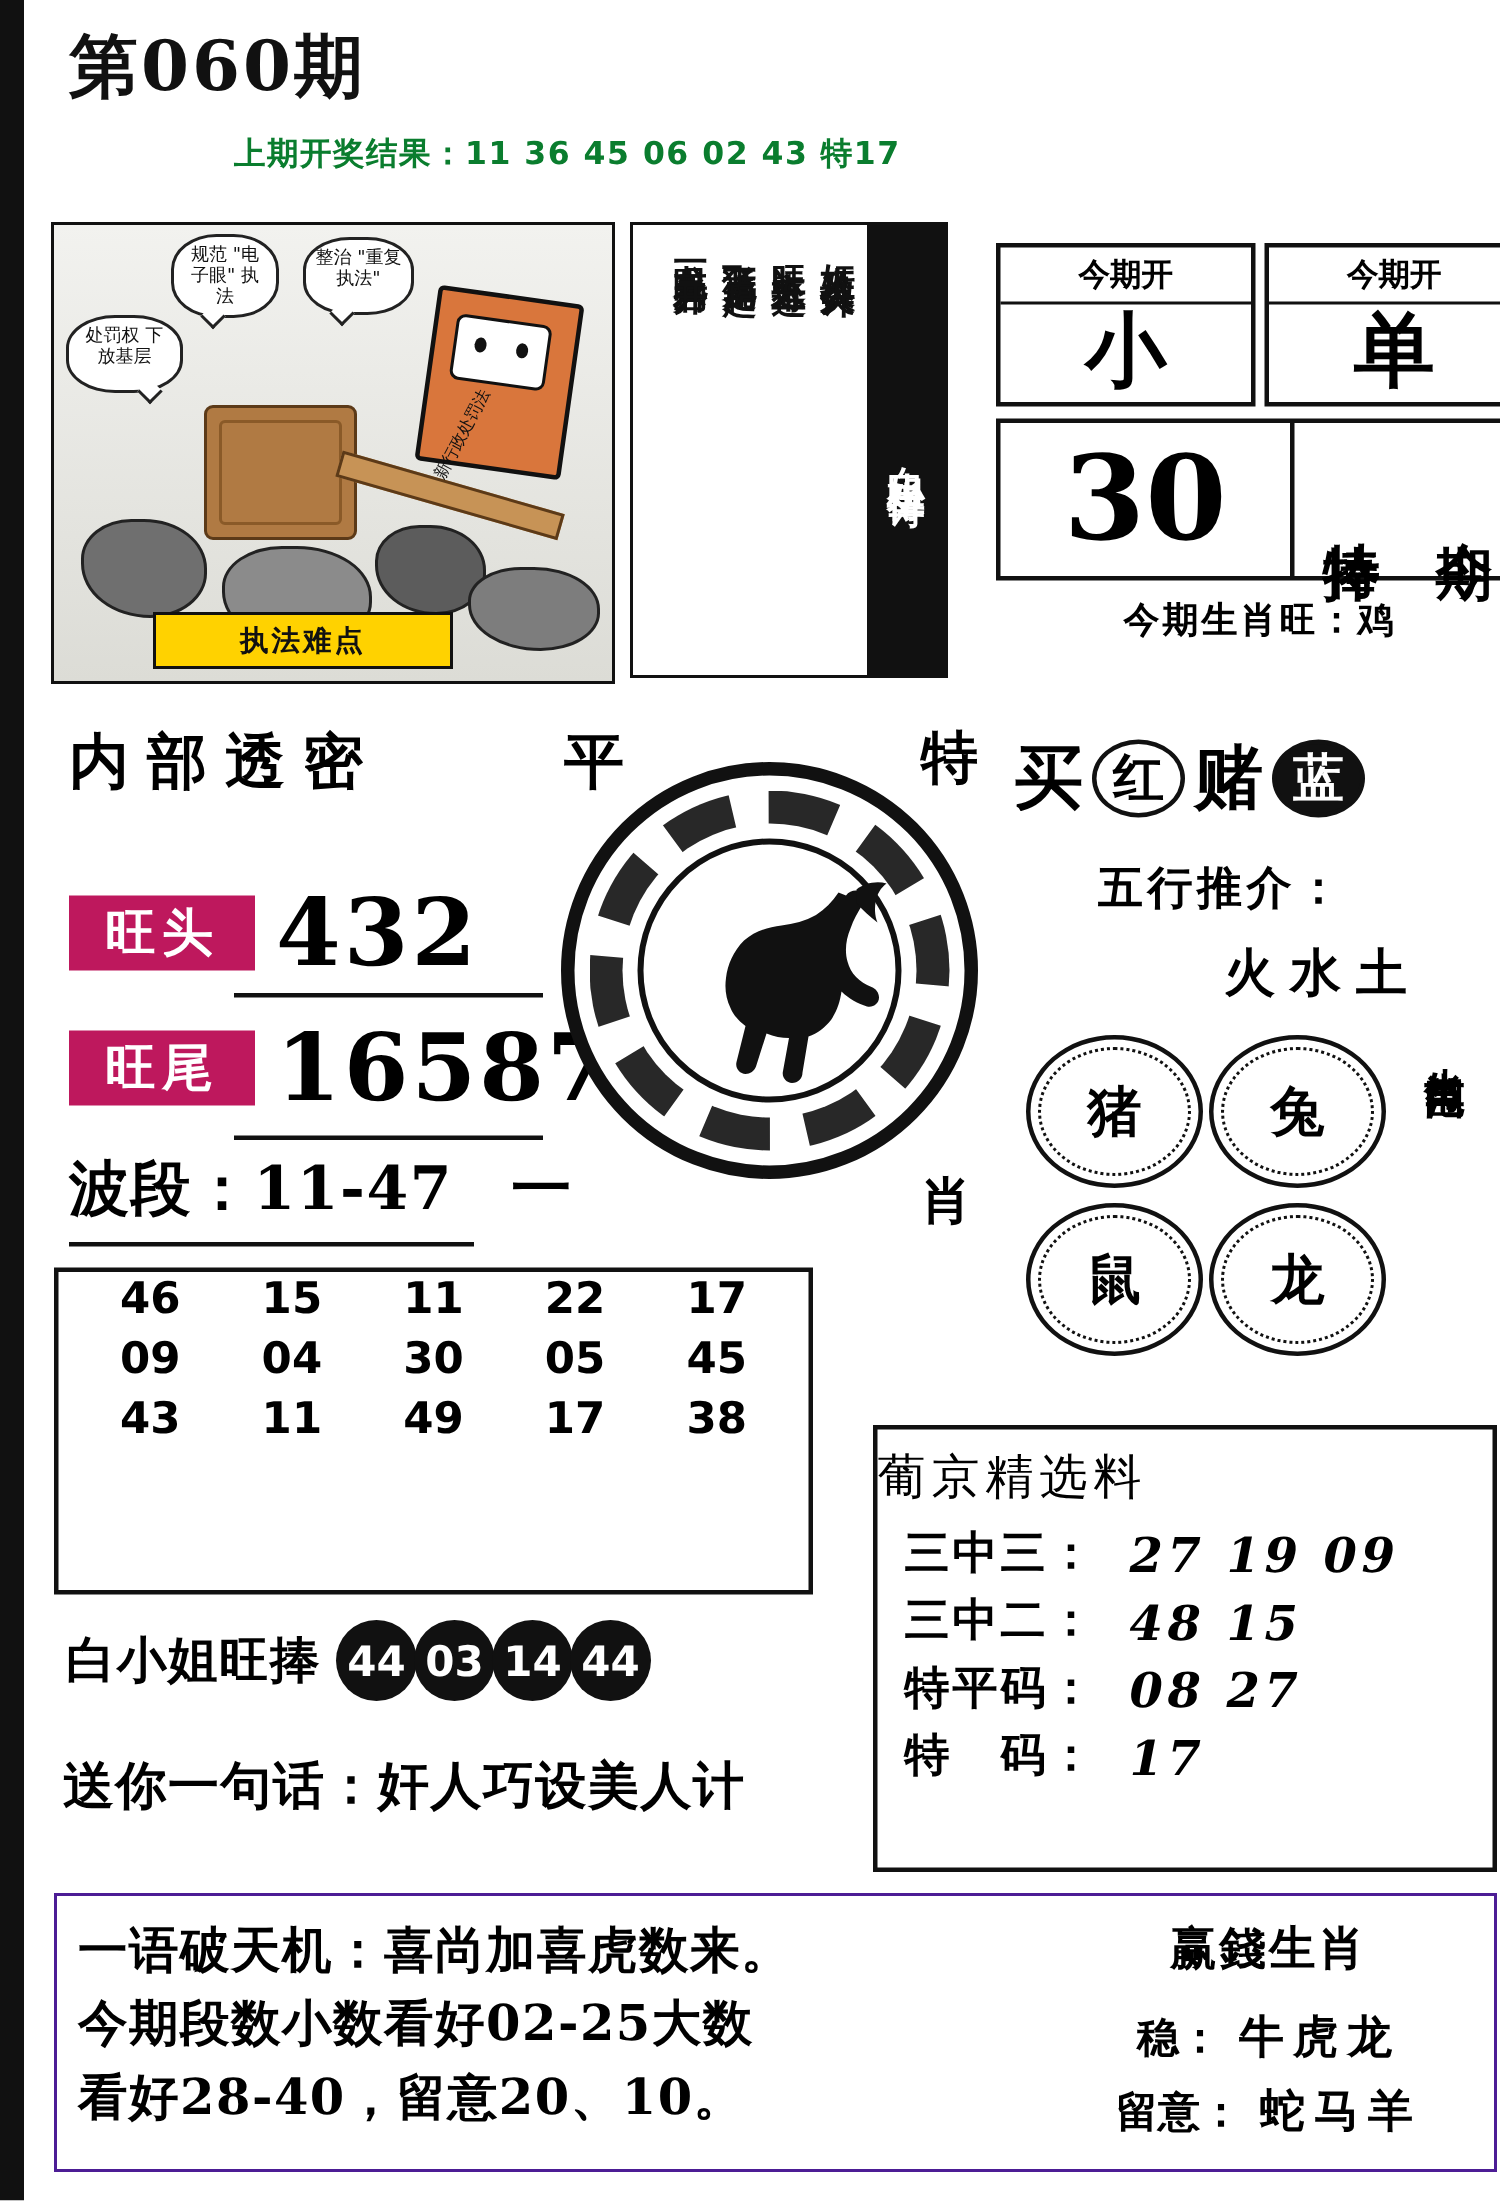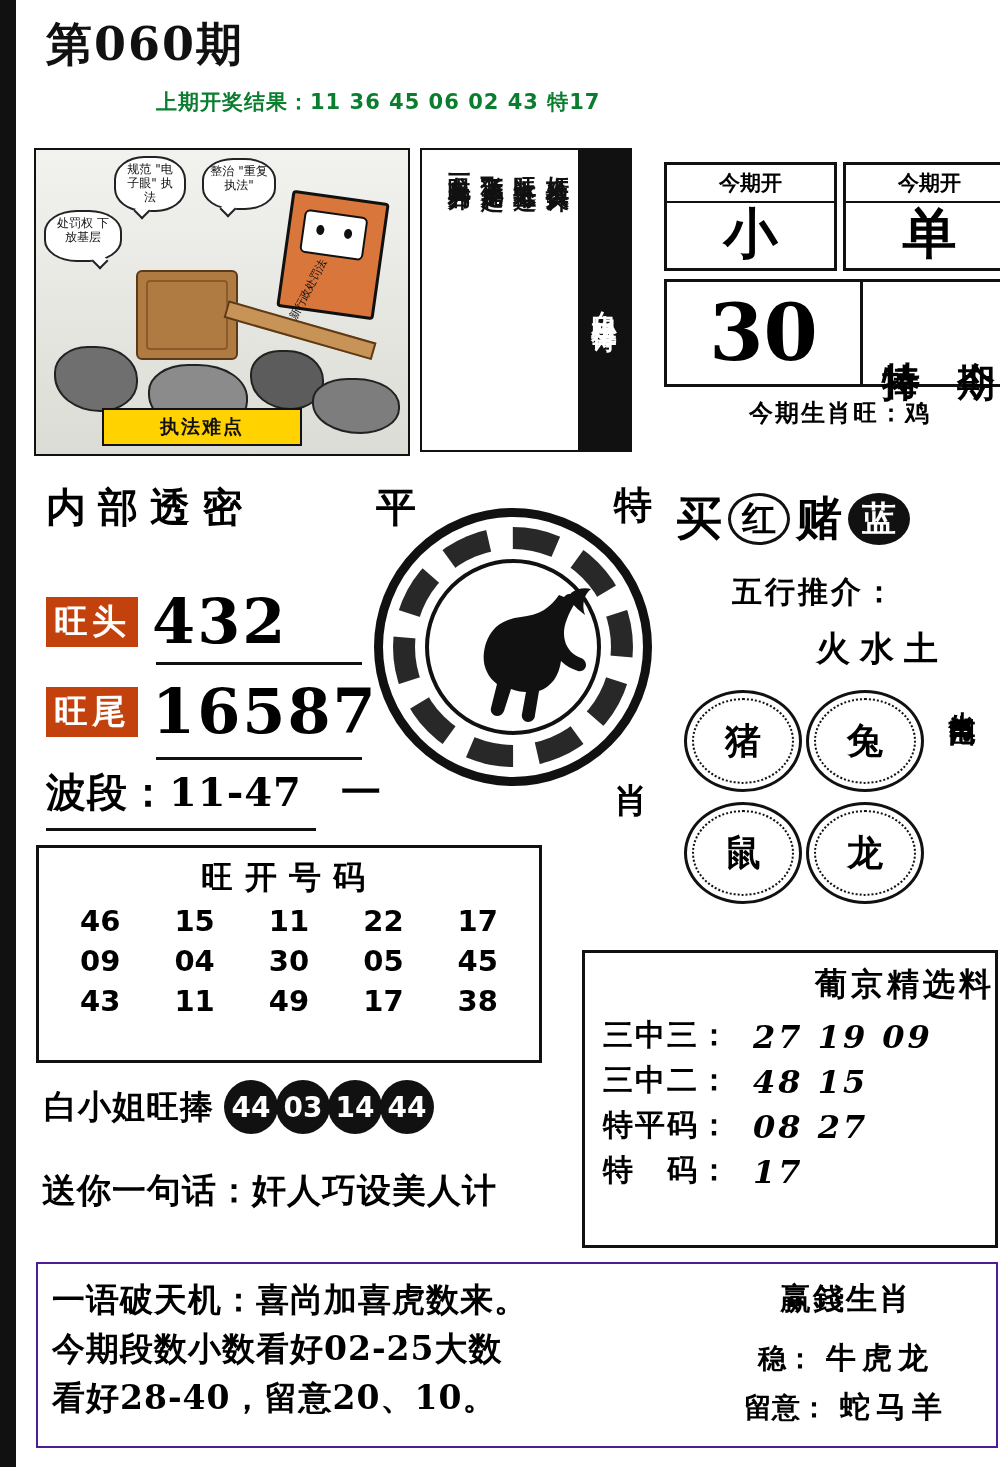--- a/index.html
+++ b/index.html
@@ -109,21 +109,21 @@
   .zodiac-hot{margin-top:10px;text-align:center;font-size:24px;font-weight:bold;letter-spacing:2px;}
   
   .inner-title{
     position:absolute;left:30px;top:480px;font-size:40px;font-weight:bold;letter-spacing:12px;
     font-family:"DejaVu Serif","Liberation Serif",serif;
   }
   .ping{position:absolute;left:360px;top:480px;font-size:40px;font-weight:bold;}
   .te{position:absolute;left:598px;top:480px;font-size:38px;font-weight:bold;}
   .xiao{position:absolute;left:598px;top:778px;font-size:34px;font-weight:bold;}
   .hl{position:absolute;display:flex;align-items:center;}
-  .hl .tag{background:#c2410c;color:#fff;font-size:34px;font-weight:bold;padding:2px 8px;letter-spacing:4px;}
+  .hl .tag{background:#be185d;color:#fff;font-size:34px;font-weight:bold;padding:2px 24px;letter-spacing:4px;}
   .hl .num{font-size:62px;font-weight:bold;margin-left:14px;letter-spacing:2px;
     font-family:"DejaVu Serif","Liberation Serif",serif;}
   .row-head{left:30px;top:585px;}
   .row-tail{left:30px;top:675px;}
   .underline{position:absolute;left:140px;background:#111;height:3px;}
   .u1{top:662px;width:206px;}
   .u2{top:757px;width:206px;}
   .u3{top:828px;width:270px;left:30px;}
   .wave{position:absolute;left:30px;top:765px;font-size:40px;font-weight:bold;letter-spacing:1px;
     font-family:"DejaVu Serif","Liberation Serif",serif;}
@@ -165,21 +165,21 @@
     font-family:"DejaVu Sans","Liberation Sans",sans-serif;}
   .bxj{position:absolute;left:28px;top:1080px;display:flex;align-items:center;gap:0;}
   .bxj .lbl{font-size:33px;font-weight:bold;letter-spacing:1px;margin-right:10px;
     font-family:"DejaVu Serif","Liberation Serif",serif;}
   .ball{width:54px;height:54px;border-radius:50%;background:#111;color:#fff;
     display:flex;align-items:center;justify-content:center;font-size:28px;font-weight:bold;margin-right:-2px;}
   .sentence{position:absolute;left:26px;top:1168px;font-size:34px;font-weight:bold;letter-spacing:1px;
     font-family:"DejaVu Serif","Liberation Serif",serif;}
   
   .pjbox{position:absolute;left:566px;top:950px;width:416px;height:298px;border:3px solid #111;box-sizing:border-box;}
-  .pjbox h3{margin:10px 0 6px;text-align:right;font-size:32px;font-weight:bold;letter-spacing:4px;
+  .pjbox h3{margin:10px 0 6px;text-align:left;font-size:32px;font-weight:normal;letter-spacing:4px;
     font-family:"DejaVu Serif","Liberation Serif",serif;}
   .pjrow{display:flex;align-items:flex-end;padding:2px 18px;font-size:30px;font-weight:bold;}
   .pjrow .k{width:150px;letter-spacing:2px;font-family:"DejaVu Serif","Liberation Serif",serif;}
   .pjrow .v{font-style:italic;font-size:32px;letter-spacing:3px;
     font-family:"DejaVu Serif","Liberation Serif",serif;}
   
   .bottom{position:absolute;left:20px;top:1262px;width:962px;height:186px;border:2px solid #4c1d95;box-sizing:border-box;display:flex;}
   .bl{flex:1;padding:10px 14px;box-sizing:border-box;}
   .bl p{margin:4px 0;font-size:33px;font-weight:bold;letter-spacing:1px;
     font-family:"DejaVu Serif","Liberation Serif",serif;}
@@ -292,21 +292,20 @@
   <div class="wuxing2">火水土</div>
   <div class="zbox">
     <div class="zcircle z0">猪</div>
     <div class="zcircle z1">兔</div>
     <div class="zcircle z2">鼠</div>
     <div class="zcircle z3">龙</div>
   </div>
   <div class="zrange">生肖范围</div>
 
   <div class="numbox">
-    <h3>旺开号码</h3>
     <div class="numgrid">
       <div>46</div>
       <div>15</div>
       <div>11</div>
       <div>22</div>
       <div>17</div>
       <div>09</div>
       <div>04</div>
       <div>30</div>
       <div>05</div>

